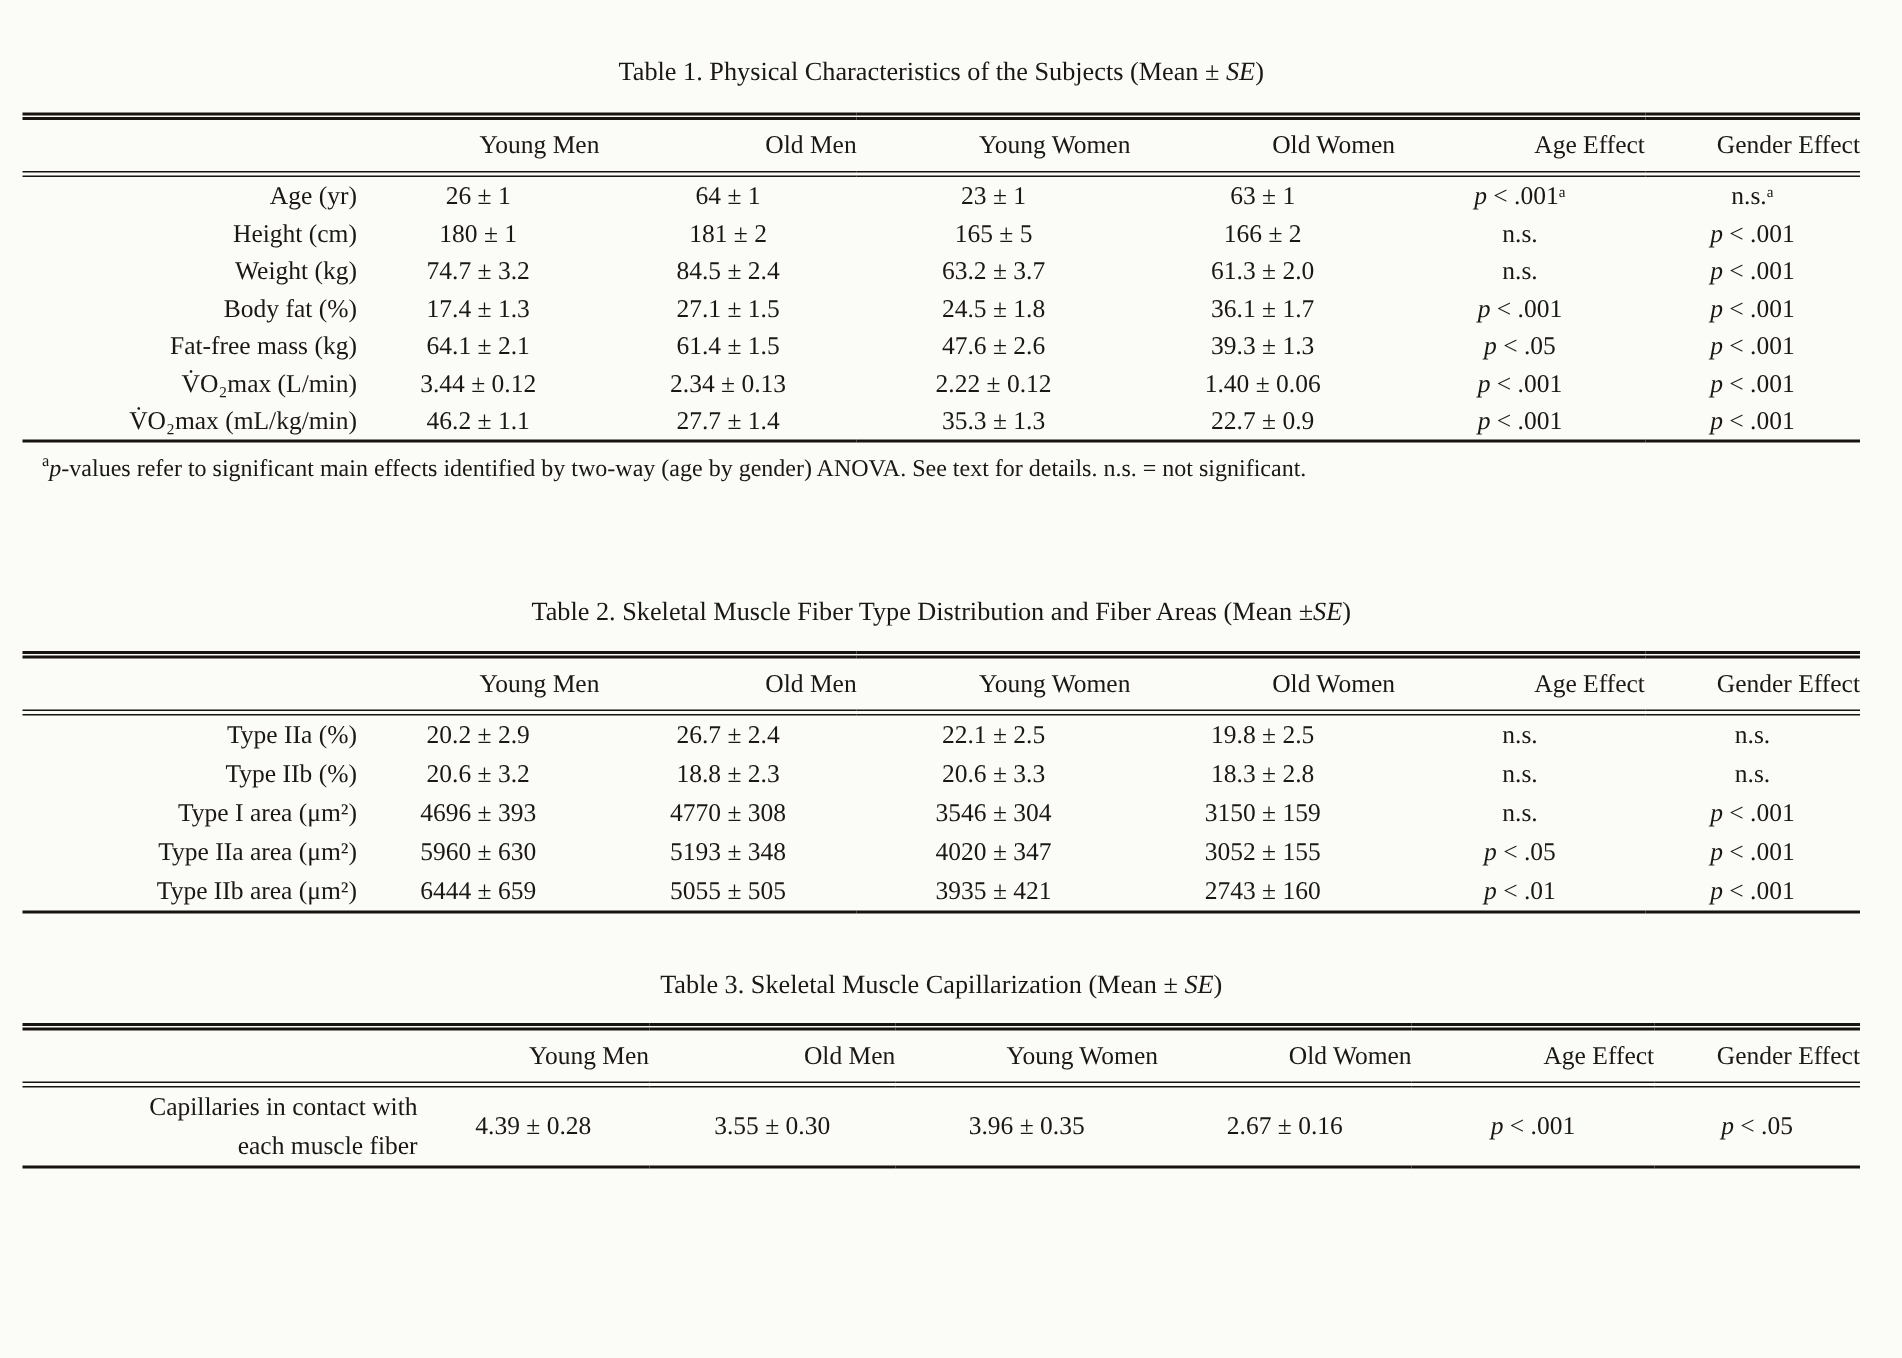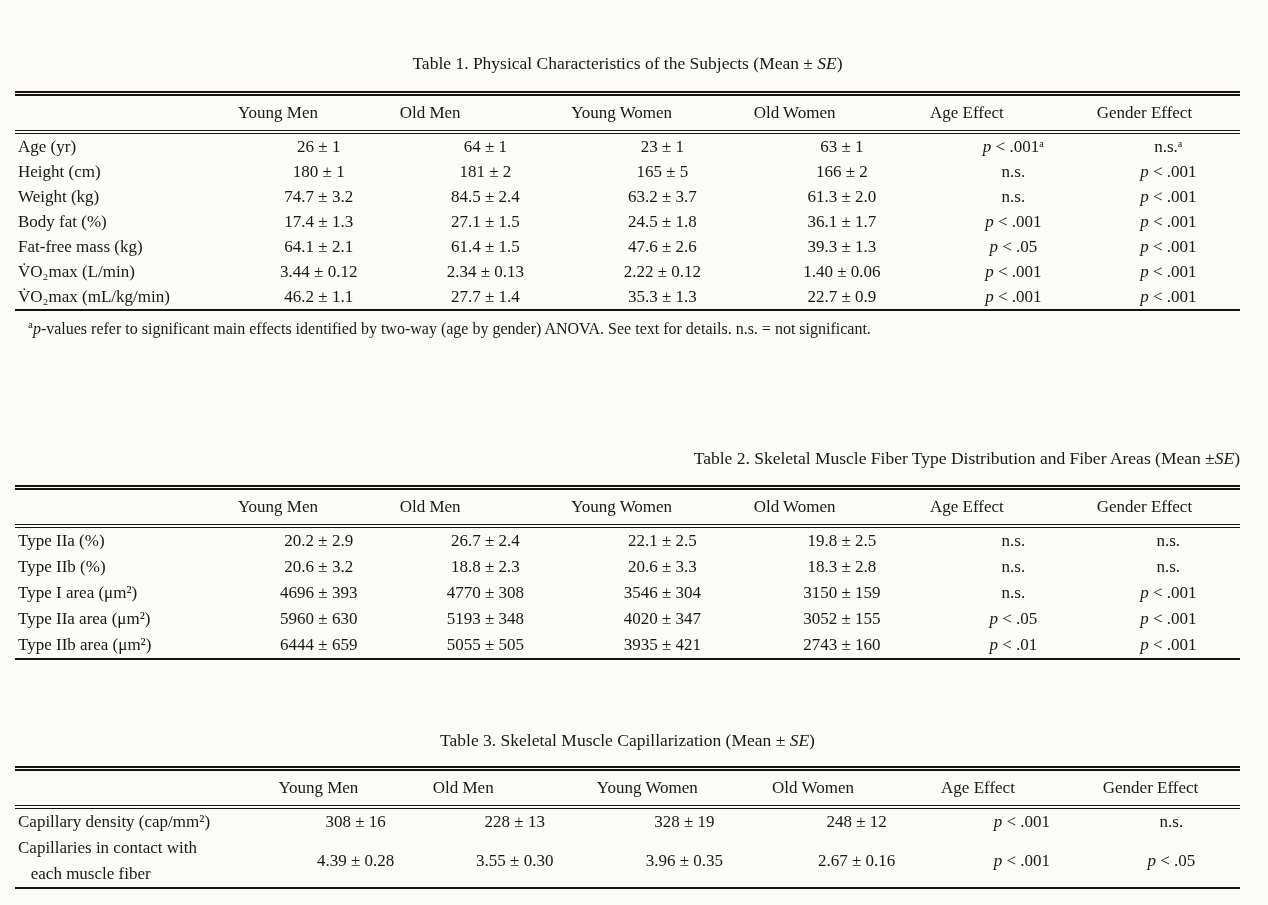--- a/index.html
+++ b/index.html
@@ -27,58 +27,58 @@
   table.datatable {
     width: 100%;
     border-collapse: collapse;
     table-layout: fixed;
     border-top: 5px double #17130f;
     border-bottom: 2px solid #17130f;
   }
   table.datatable thead th {
     font-weight: normal;
     font-size: 17px;
-    text-align: left;
+    text-align: right;
     padding: 6px 0 7px 0;
     border-bottom: 4px double #17130f;
     line-height: 21px;
   }
   table.datatable tbody td {
     font-size: 17px;
     text-align: center;
     padding: 0;
     line-height: 25px;
     vertical-align: middle;
   }
   #table2 tbody td, #table3 tbody td { line-height: 26px; }
   table.datatable .lbl {
-    text-align: left;
+    text-align: right;
     padding-left: 3px;
     white-space: pre-wrap;
   }
   tr.row-tall td { vertical-align: bottom; }
   tr.row-tall td.lbl { vertical-align: middle; margin-left: 44px; }
 
   .fx i, .footnote i { font-style: italic; }
   sup {
     font-size: 11px;
     vertical-align: super;
     line-height: 0;
   }
   .footnote {
     font-size: 16px;
     line-height: 21px;
     padding: 7px 0 0 13px;
   }
 
-  #t1-title { margin-top: 16px; }
+  #t1-title { margin-top: 0; }
   #table1 { margin-top: 16px; }
-  #t2-title { margin-top: 108px; text-align: right; }
+  #t2-title { margin-top: 73px; }
   #table2 { margin-top: 15px; }
-  #t3-title { margin-top: 69px; }
+  #t3-title { margin-top: 36px; }
   #table3 { margin-top: 14px; }
 </style>
 </head>
 <body>
 
 <div class="page">
 
   <div class="tbl-title" id="t1-title"><span>Table 1. Physical Characteristics of the Subjects (Mean ± </span><i>SE</i><span>)</span></div>
 
   <table class="datatable" id="table1">
@@ -260,29 +260,20 @@
         <th class="lbl"></th>
         <th>Young Men</th>
         <th>Old Men</th>
         <th>Young Women</th>
         <th>Old Women</th>
         <th>Age Effect</th>
         <th>Gender Effect</th>
       </tr>
     </thead>
     <tbody>
-      <tr>
-        <td class="lbl">Capillary density (cap/mm²)</td>
-        <td>308 ± 16</td>
-        <td>228 ± 13</td>
-        <td>328 ± 19</td>
-        <td>248 ± 12</td>
-        <td class="fx"><i>p</i> &lt; .001</td>
-        <td class="fx">n.s.</td>
-      </tr>
       <tr class="row-tall">
         <td class="lbl">Capillaries in contact with
    each muscle fiber</td>
         <td>4.39 ± 0.28</td>
         <td>3.55 ± 0.30</td>
         <td>3.96 ± 0.35</td>
         <td>2.67 ± 0.16</td>
         <td class="fx"><i>p</i> &lt; .001</td>
         <td class="fx"><i>p</i> &lt; .05</td>
       </tr>

